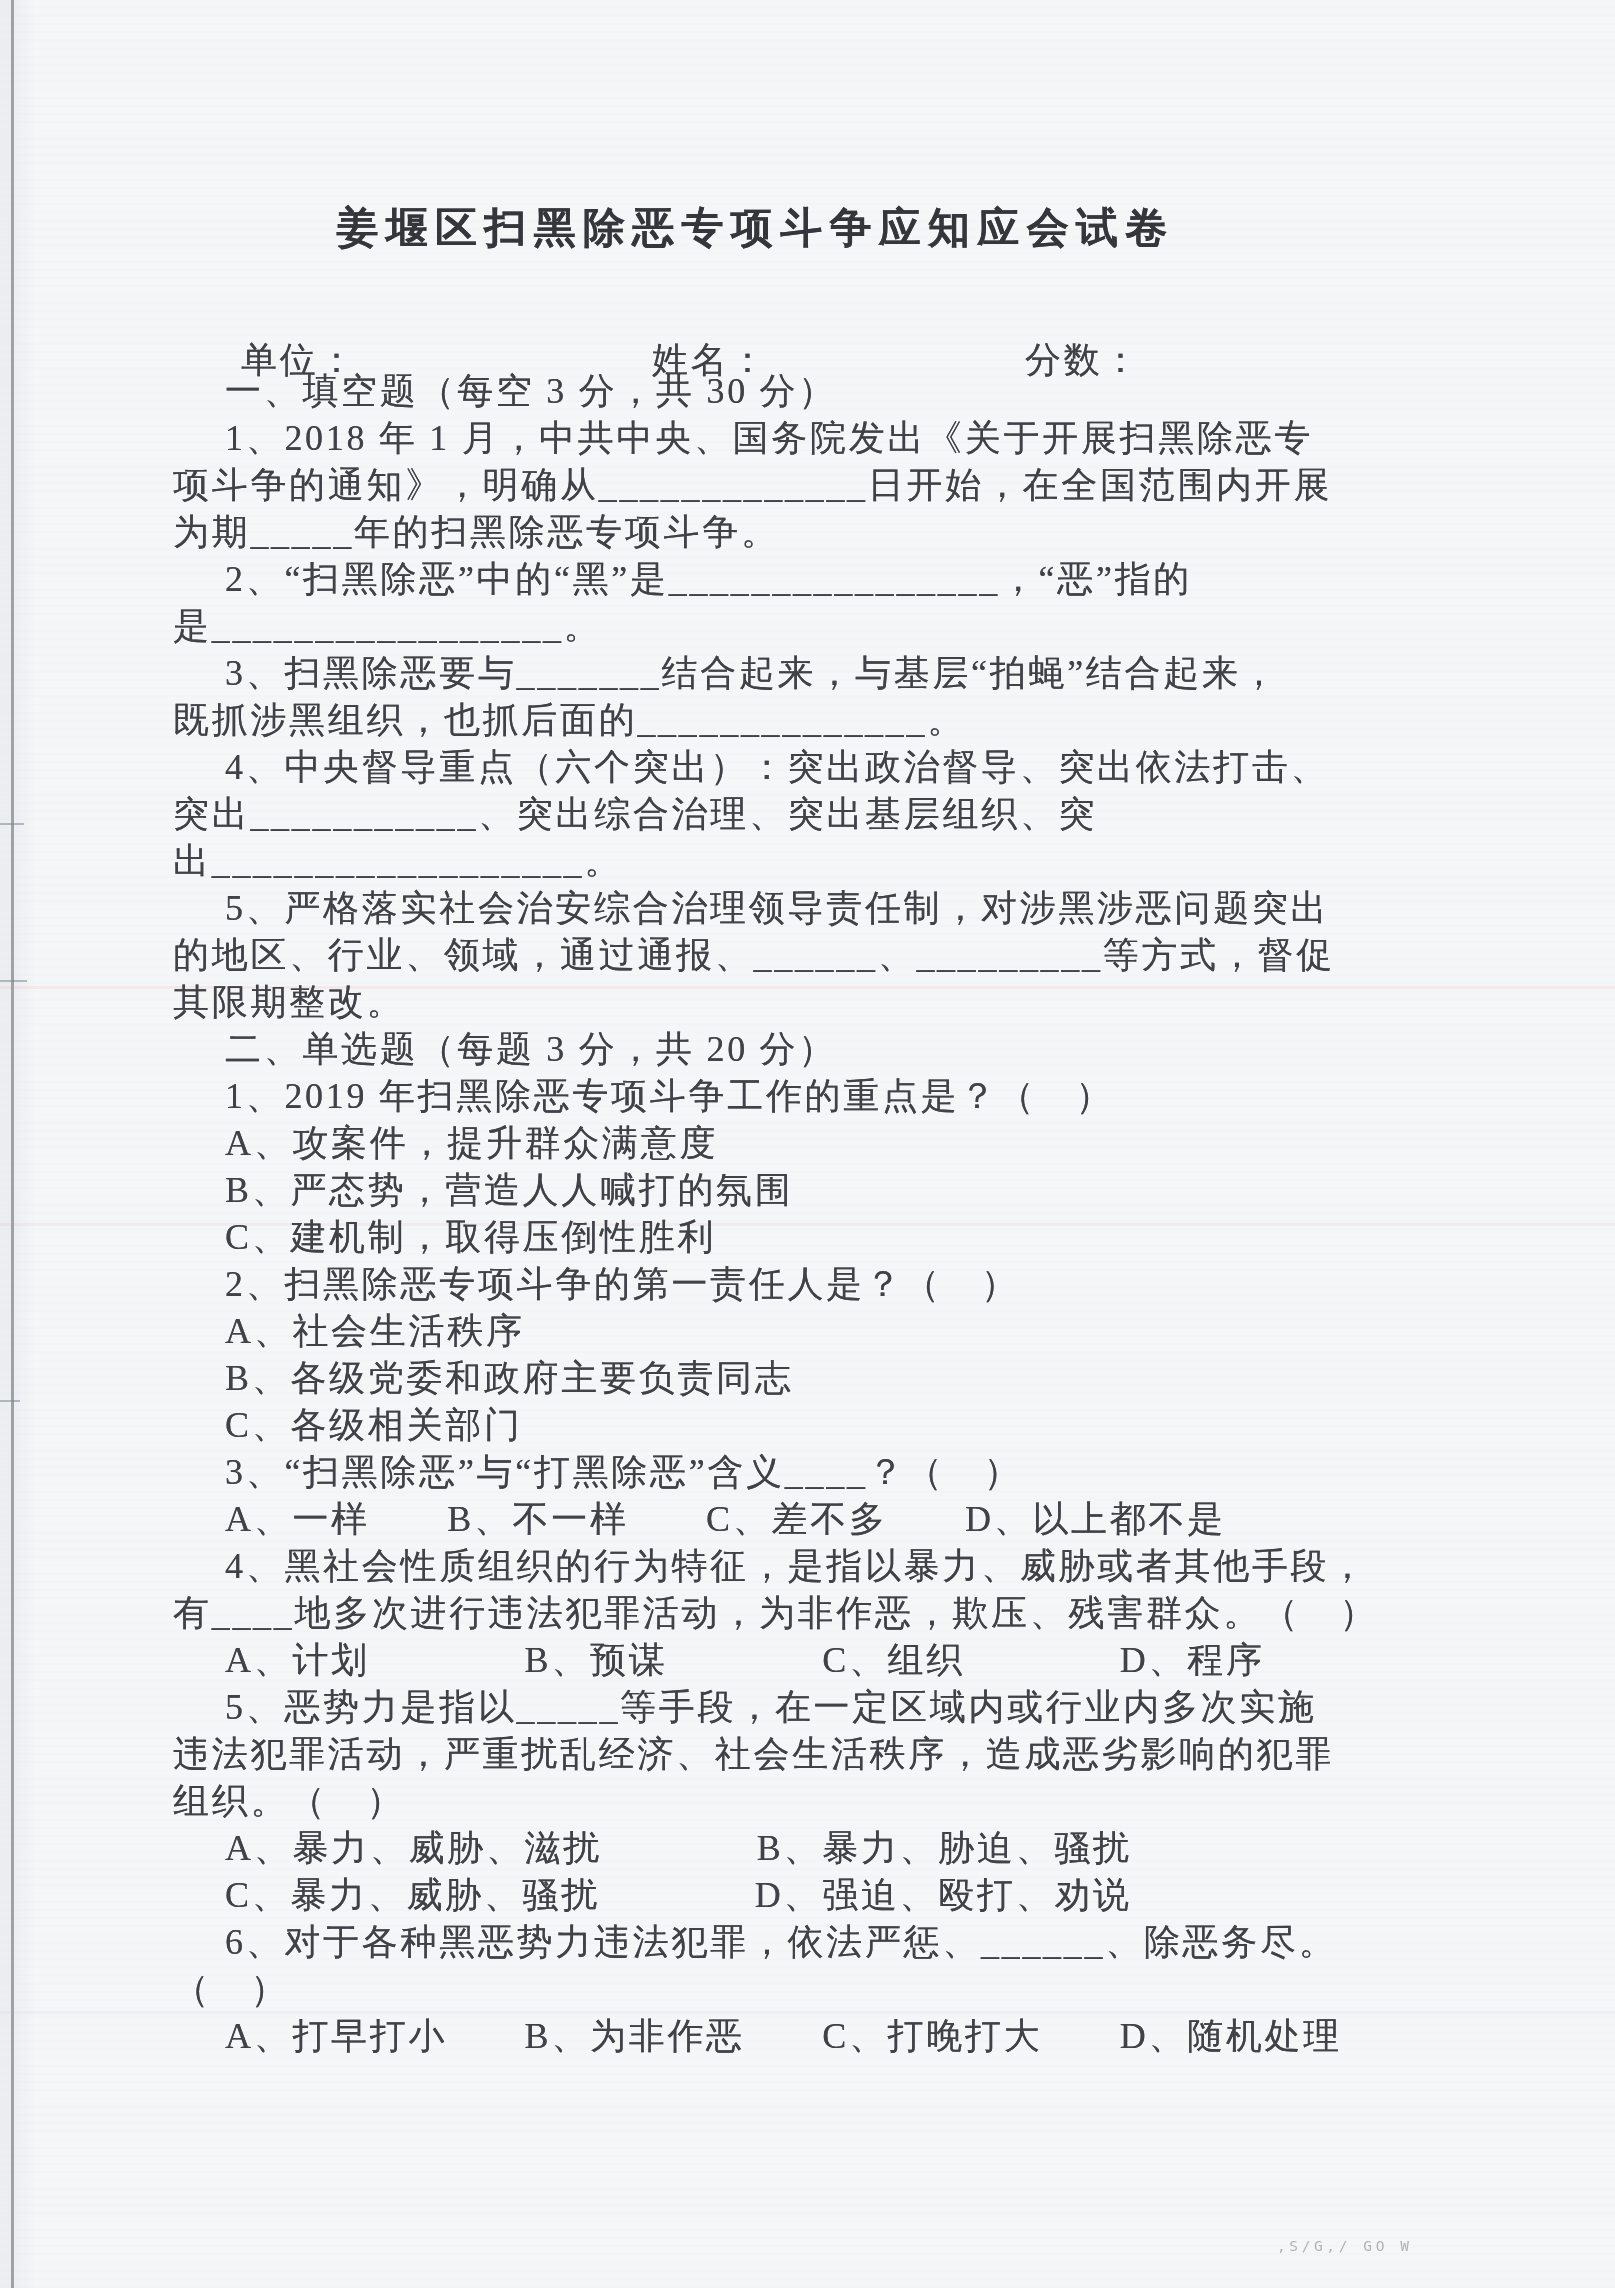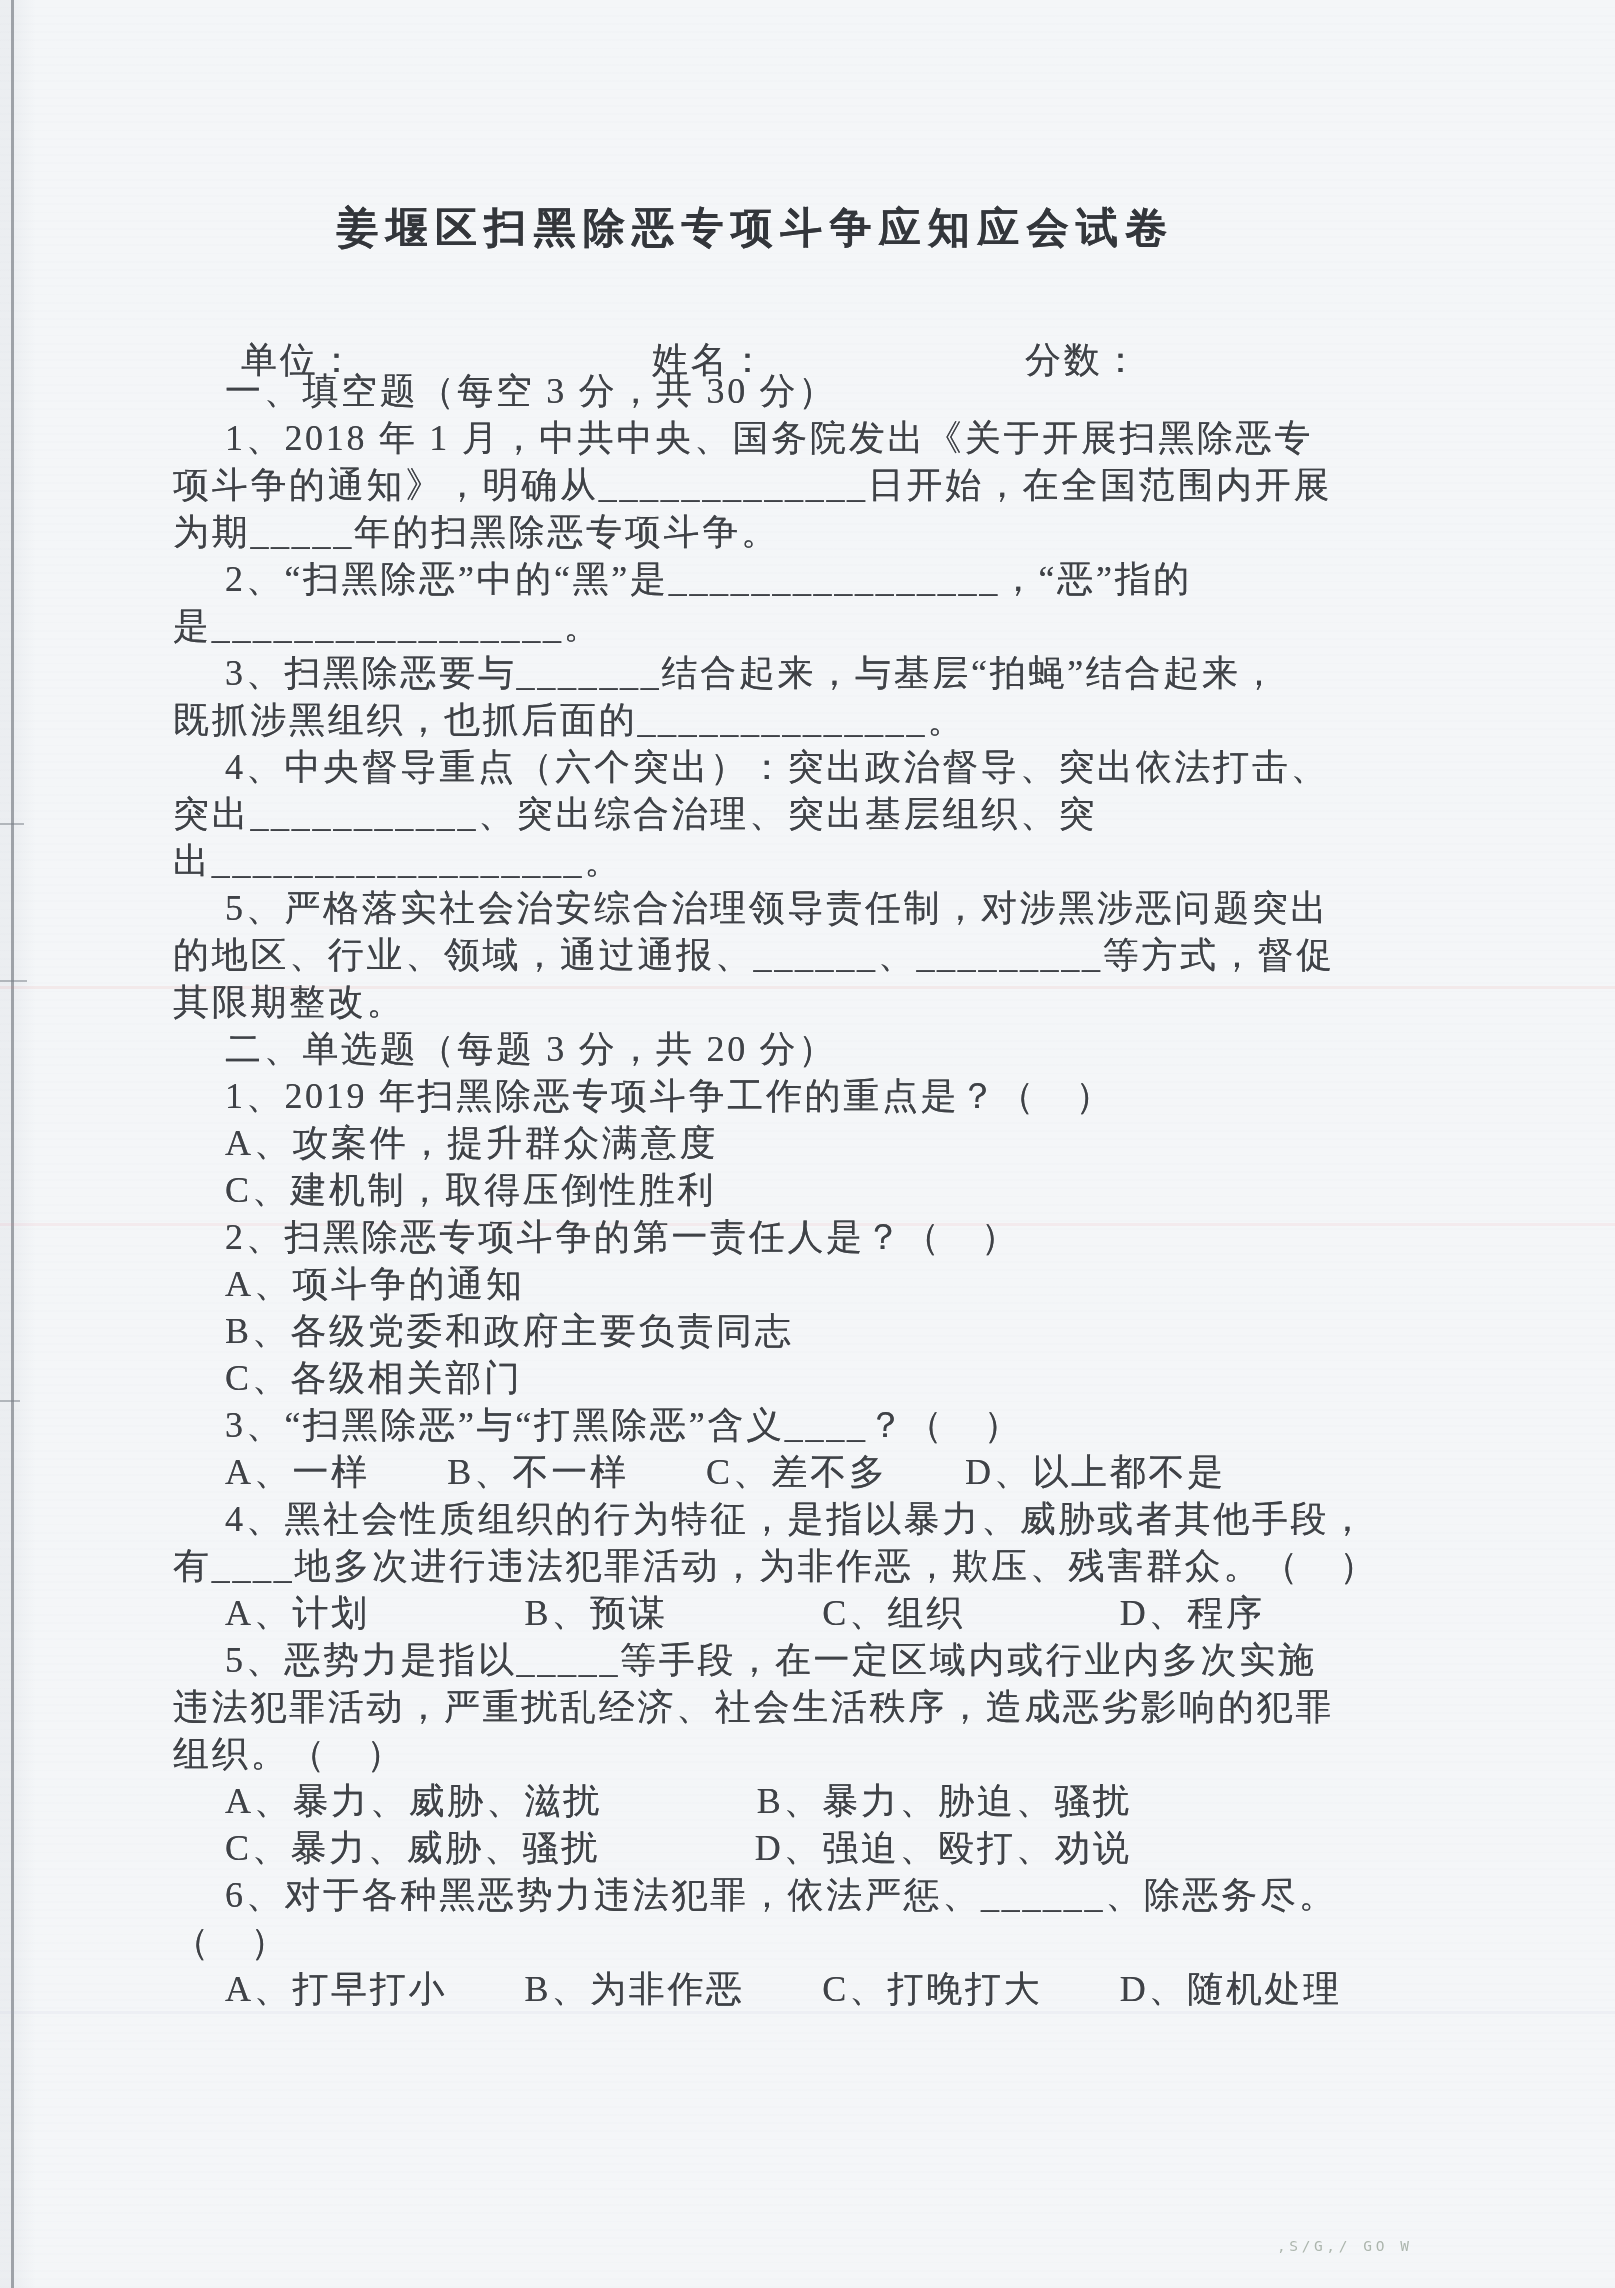--- a/index.html
+++ b/index.html
@@ -100,23 +100,24 @@
       <div class="line ind0">既抓涉黑组织，也抓后面的______________。</div>
       <div class="line ind1">4、中央督导重点（六个突出）：突出政治督导、突出依法打击、</div>
       <div class="line ind0">突出___________、突出综合治理、突出基层组织、突</div>
       <div class="line ind0">出__________________。</div>
       <div class="line ind1">5、严格落实社会治安综合治理领导责任制，对涉黑涉恶问题突出</div>
       <div class="line ind0">的地区、行业、领域，通过通报、______、_________等方式，督促</div>
       <div class="line ind0">其限期整改。</div>
       <div class="line ind1">二、单选题（每题 3 分，共 20 分）</div>
       <div class="line ind1">1、2019 年扫黑除恶专项斗争工作的重点是？（　）</div>
       <div class="line ind1">A、攻案件，提升群众满意度</div>
+      <div class="line ind1">B、严态势，营造人人喊打的氛围</div>
       <div class="line ind1">C、建机制，取得压倒性胜利</div>
       <div class="line ind1">2、扫黑除恶专项斗争的第一责任人是？（　）</div>
-      <div class="line ind1">A、项斗争的通知</div>
+      <div class="line ind1">A、社会生活秩序</div>
       <div class="line ind1">B、各级党委和政府主要负责同志</div>
       <div class="line ind1">C、各级相关部门</div>
       <div class="line ind1">3、“扫黑除恶”与“打黑除恶”含义____？（　）</div>
       <div class="line ind1">A、一样　　B、不一样　　C、差不多　　D、以上都不是</div>
       <div class="line ind1">4、黑社会性质组织的行为特征，是指以暴力、威胁或者其他手段，</div>
       <div class="line ind0">有____地多次进行违法犯罪活动，为非作恶，欺压、残害群众。（　）</div>
       <div class="line ind1">A、计划　　　　B、预谋　　　　C、组织　　　　D、程序</div>
       <div class="line ind1">5、恶势力是指以_____等手段，在一定区域内或行业内多次实施</div>
       <div class="line ind0">违法犯罪活动，严重扰乱经济、社会生活秩序，造成恶劣影响的犯罪</div>
       <div class="line ind0">组织。（　）</div>

